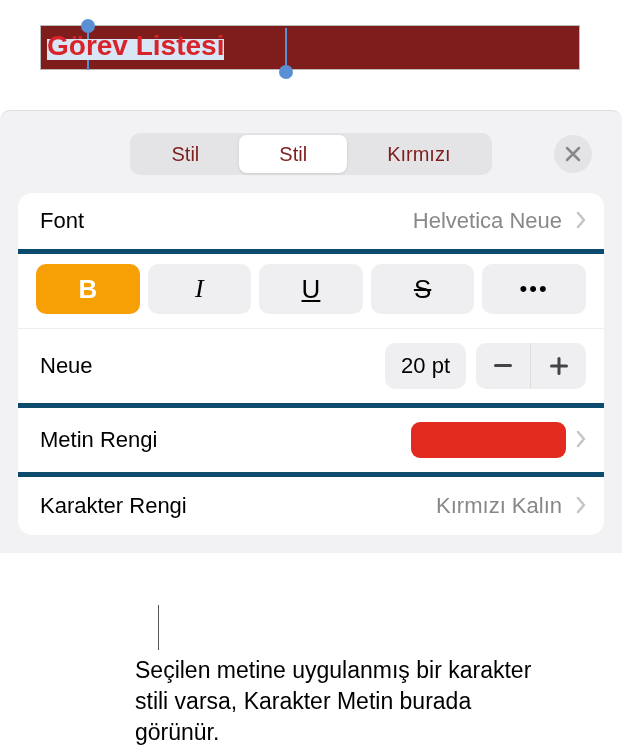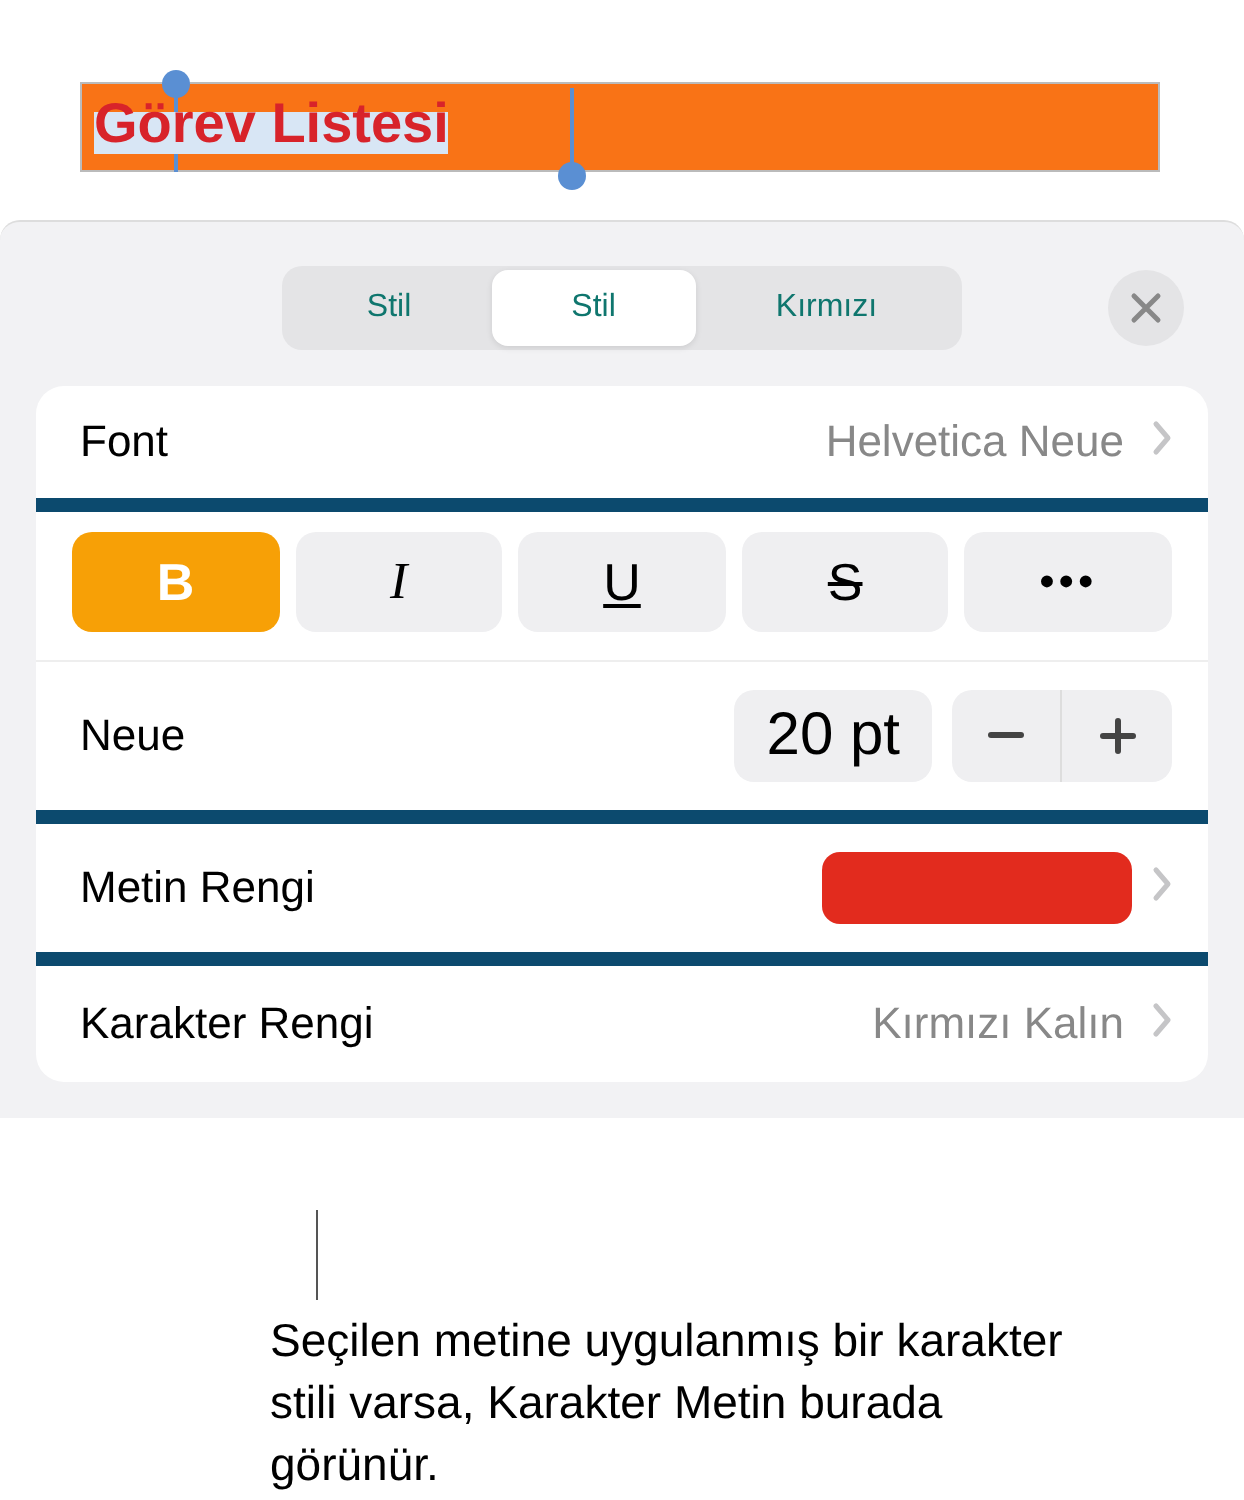--- a/index.html
+++ b/index.html
@@ -9,26 +9,26 @@
     }
     body {
       width: 622px;
       height: 750px;
       font-family: -apple-system, 'Helvetica Neue', Helvetica, Arial, sans-serif;
       background: #fff;
       position: relative;
     }
     .text-box-container {
       position: absolute;
-      top: 41px;
+      top: 25px;
       left: 40px;
       width: 540px;
       height: 45px;
       border: 1px solid #bbb;
-      background: #f97316;
+      background: #7f1d1d;
     }
     .text-selection {
       position: absolute;
       top: 0;
       left: 4px;
       height: 42px;
       padding: 4px 2px;
       display: inline-block;
     }
     .text-selection-bg {
@@ -86,25 +86,25 @@
     }
     .seg-control {
       display: flex;
       background: #e4e4e6;
       border-radius: 10px;
       padding: 2px;
       height: 42px;
     }
     .seg-item {
       padding: 0 40px;
-      font-size: 16px;
+      font-size: 20px;
       border-radius: 8px;
       display: flex;
       align-items: center;
-      color: #0f766e;
+      color: #7f1d1d;
       cursor: pointer;
     }
     .seg-item.active {
       background: #fff;
       box-shadow: 0 1px 3px rgba(0,0,0,0.1);
     }
     .close-btn {
       position: absolute;
       right: 30px;
       top: 24px;
@@ -122,21 +122,21 @@
     .card {
       margin: 0 18px 18px;
       background: #fff;
       border-radius: 14px;
       overflow: hidden;
     }
     .row {
       display: flex;
       align-items: center;
       padding: 14px 18px 14px 22px;
-      border-bottom: 7px solid #0c4a6e;
+      border-bottom: 5px solid #0c4a6e;
       min-height: 58px;
     }
     .row:last-child { border-bottom: none; }
     .row-label {
       flex: 0 0 auto;
       font-size: 22px;
       color: #000;
     }
     .row-value {
       flex: 1;
@@ -178,21 +178,21 @@
     .size-ctl {
       display: flex;
       gap: 10px;
       margin-left: auto;
     }
     .size-box {
       background: #efeff1;
       border-radius: 10px;
       height: 46px;
       padding: 0 16px;
-      font-size: 30px;
+      font-size: 22px;
       display: flex;
       align-items: center;
       color: #000;
     }
     .stepper {
       display: flex;
       background: #efeff1;
       border-radius: 10px;
       height: 46px;
       overflow: hidden;

